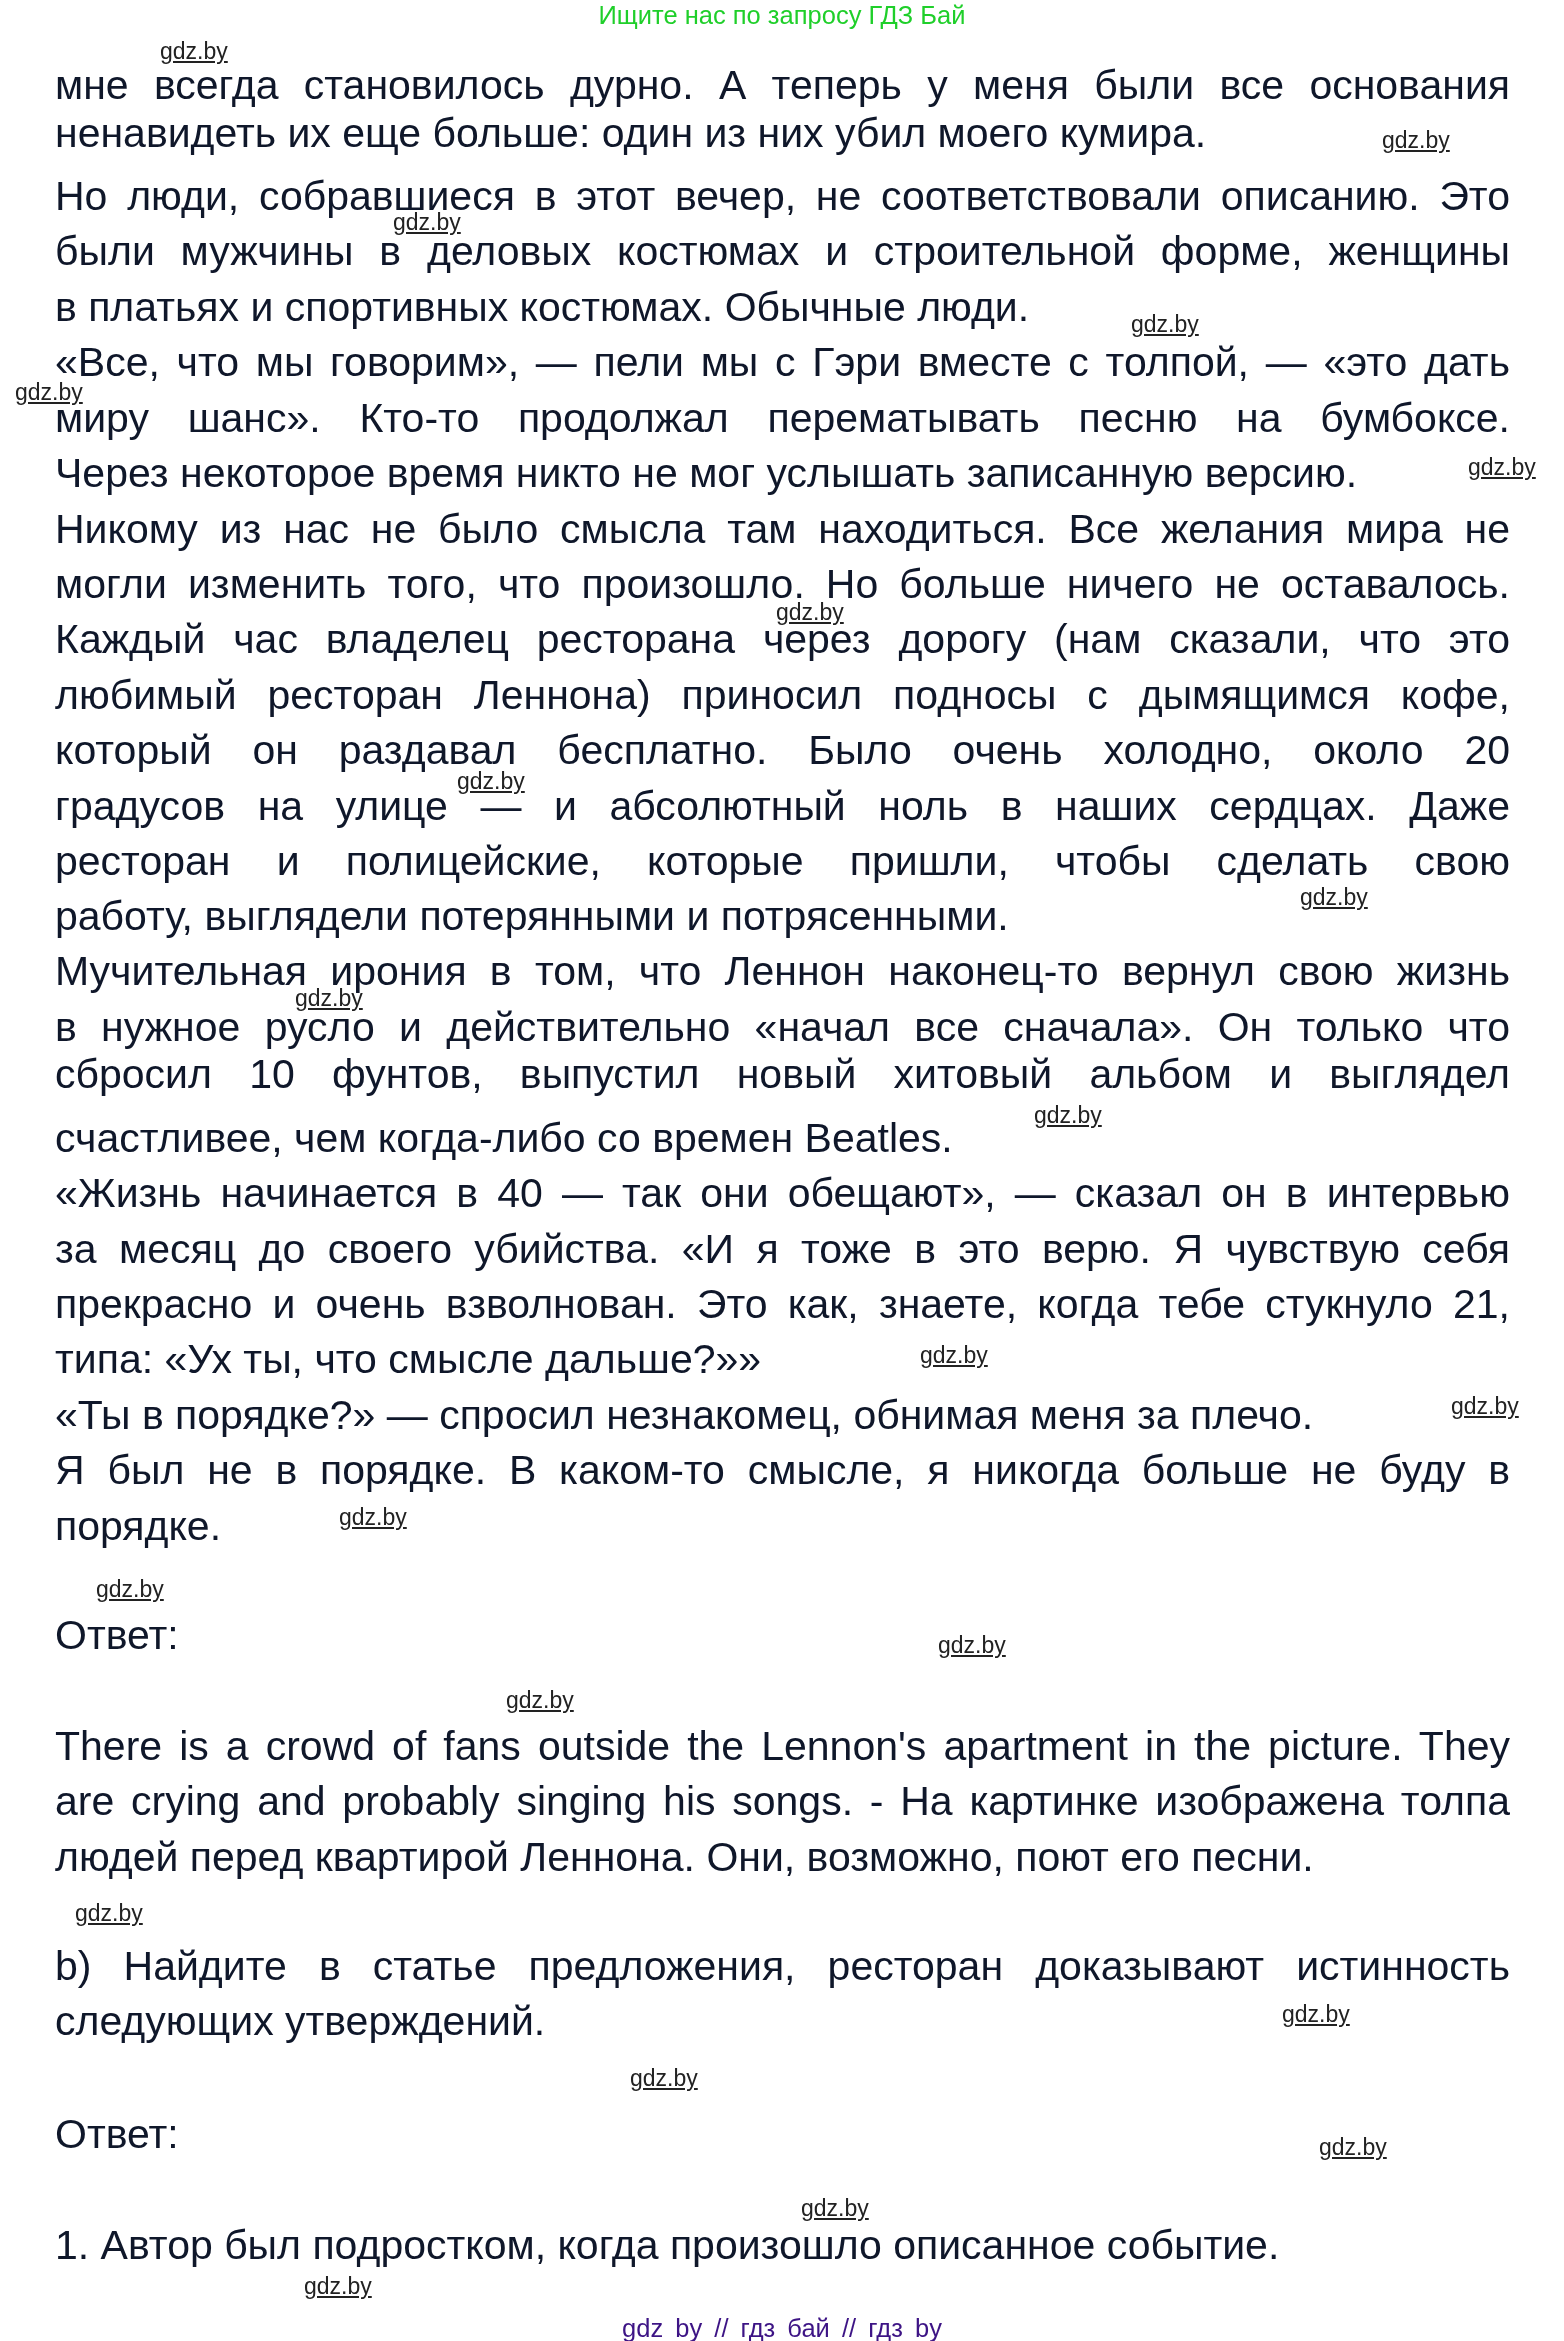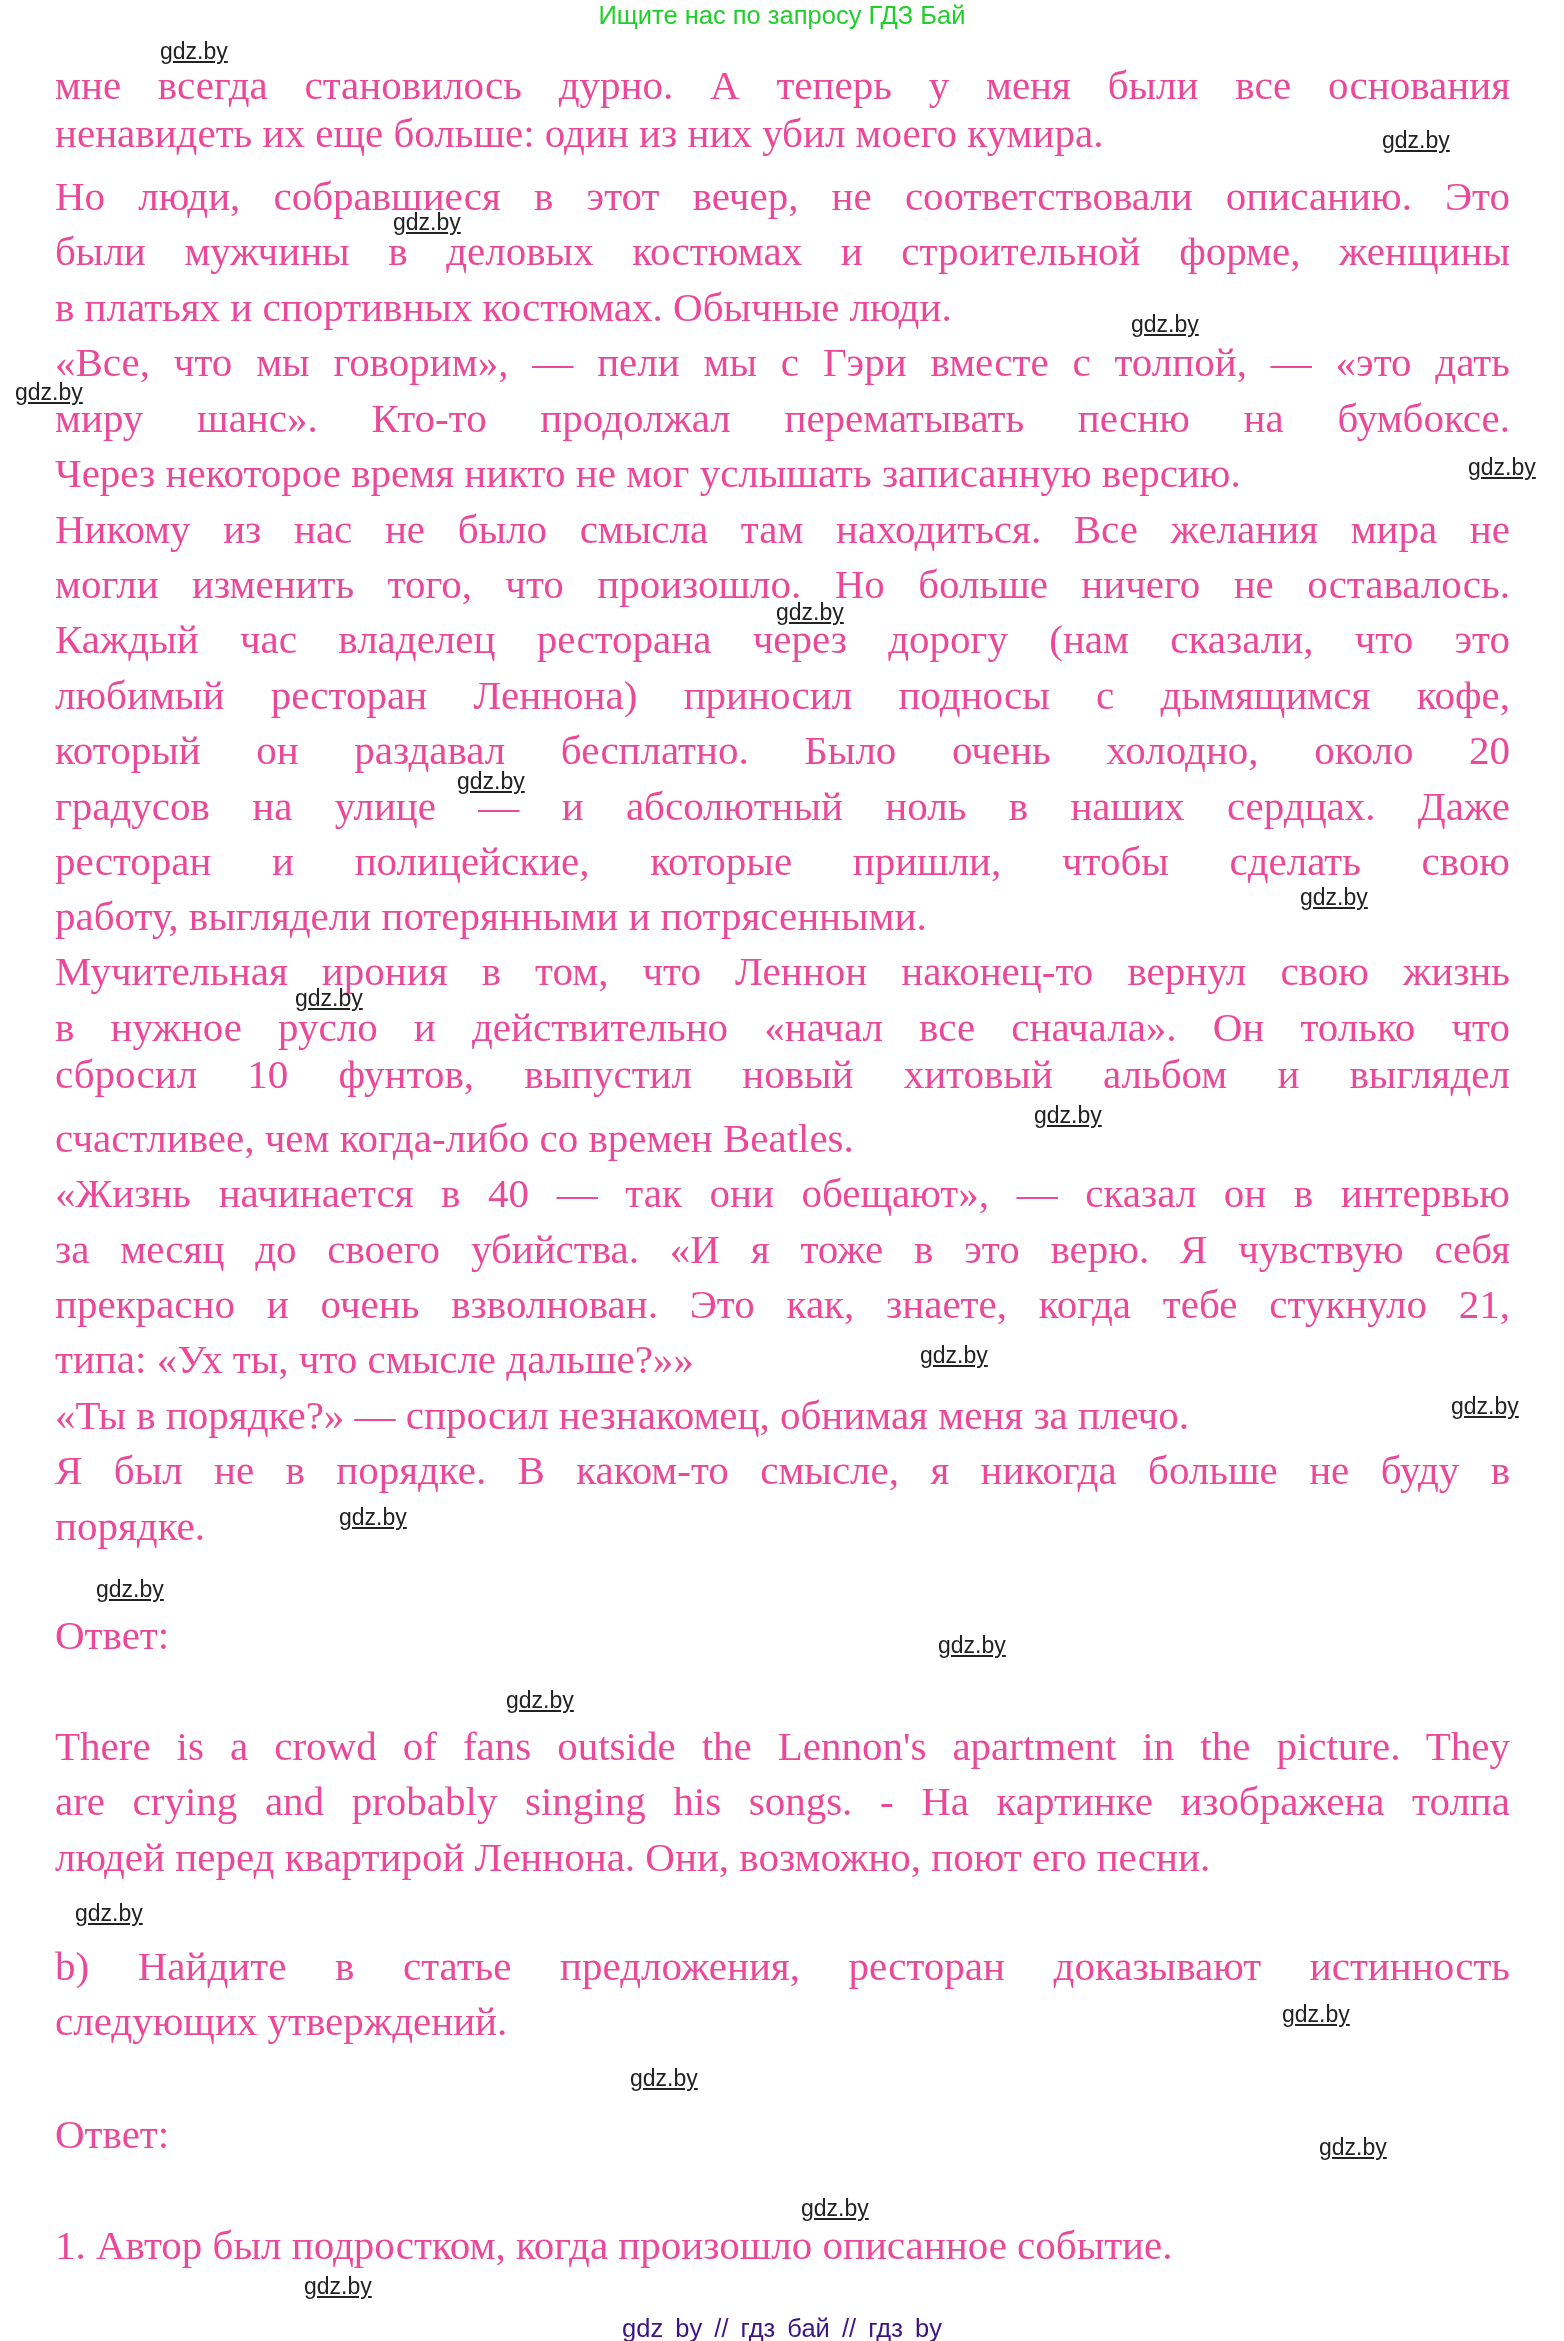--- a/index.html
+++ b/index.html
@@ -9,22 +9,22 @@
     text-align:center; font-family:"Liberation Sans", sans-serif;
     font-size:25.5px; line-height:31px; color:#1fcf2a;
   }
   .footer {
     position:absolute; left:0; top:2312px; width:1564px; height:33px;
     text-align:center; font-family:"Liberation Sans", sans-serif;
     font-size:25.5px; line-height:33px; color:#3d1485; word-spacing:5px;
   }
   .line {
     position:absolute; left:55px; width:1455px; height:54px;
-    font-family:Liberation Serif, serif; font-size:41px; line-height:54px;
-    color:#ec4899; white-space:nowrap;
+    font-family:Liberation Sans, sans-serif; font-size:41px; line-height:54px;
+    color:#0f172a; white-space:nowrap;
   }
   .line.j { text-align:justify; text-align-last:justify; white-space:normal; overflow:hidden; }
   .wm {
     position:absolute; font-family:"Liberation Sans", sans-serif;
     font-size:23px; line-height:25px; color:#222; white-space:nowrap;text-decoration:underline;
   }
 </style>
 </head>
 <body>
 

